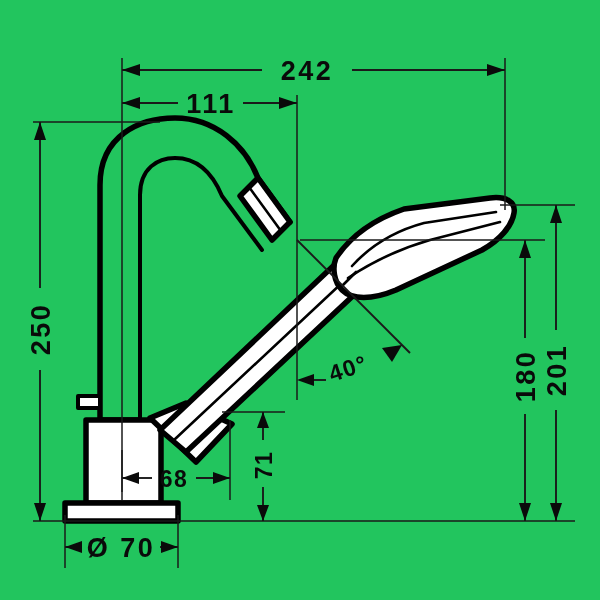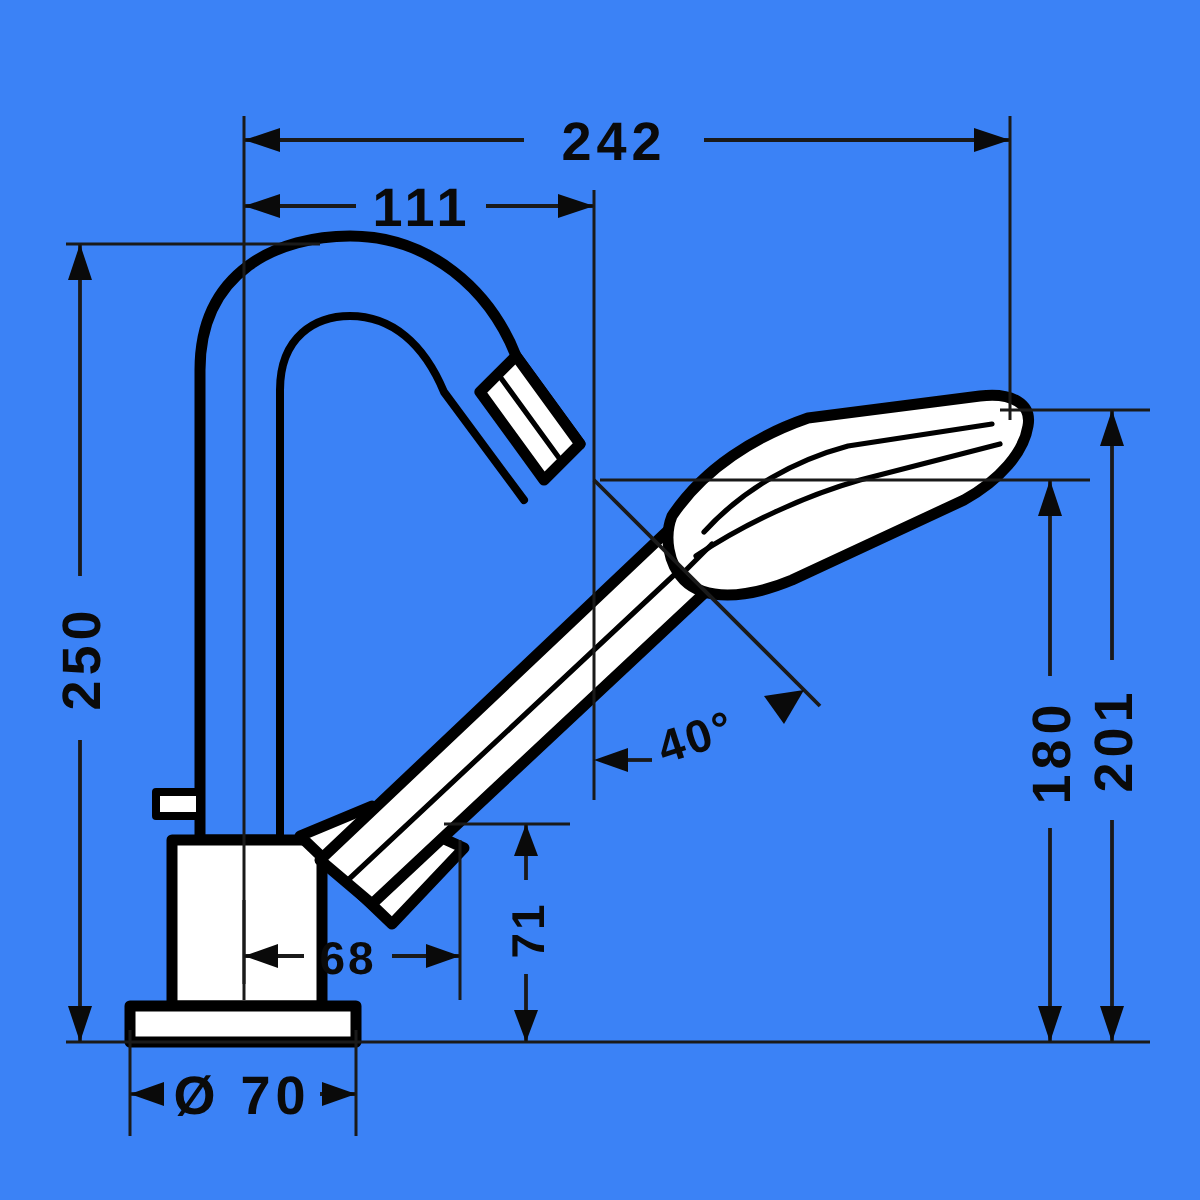--- a/index.html
+++ b/index.html
@@ -7,21 +7,21 @@
     padding: 0;
     background: #ffffff;
   }
   body {
     font-family: "Liberation Sans", sans-serif;
   }
   #drawing-root {
     position: relative;
     width: 600px;
     height: 600px;
-    background: #3b82f6;
+    background: #22c55e;
     overflow: hidden;
   }
   #tech-svg {
     display: block;
     width: 600px;
     height: 600px;
   }
   .dim-text {
     font-family: "Liberation Sans", sans-serif;
     font-size: 27px;

